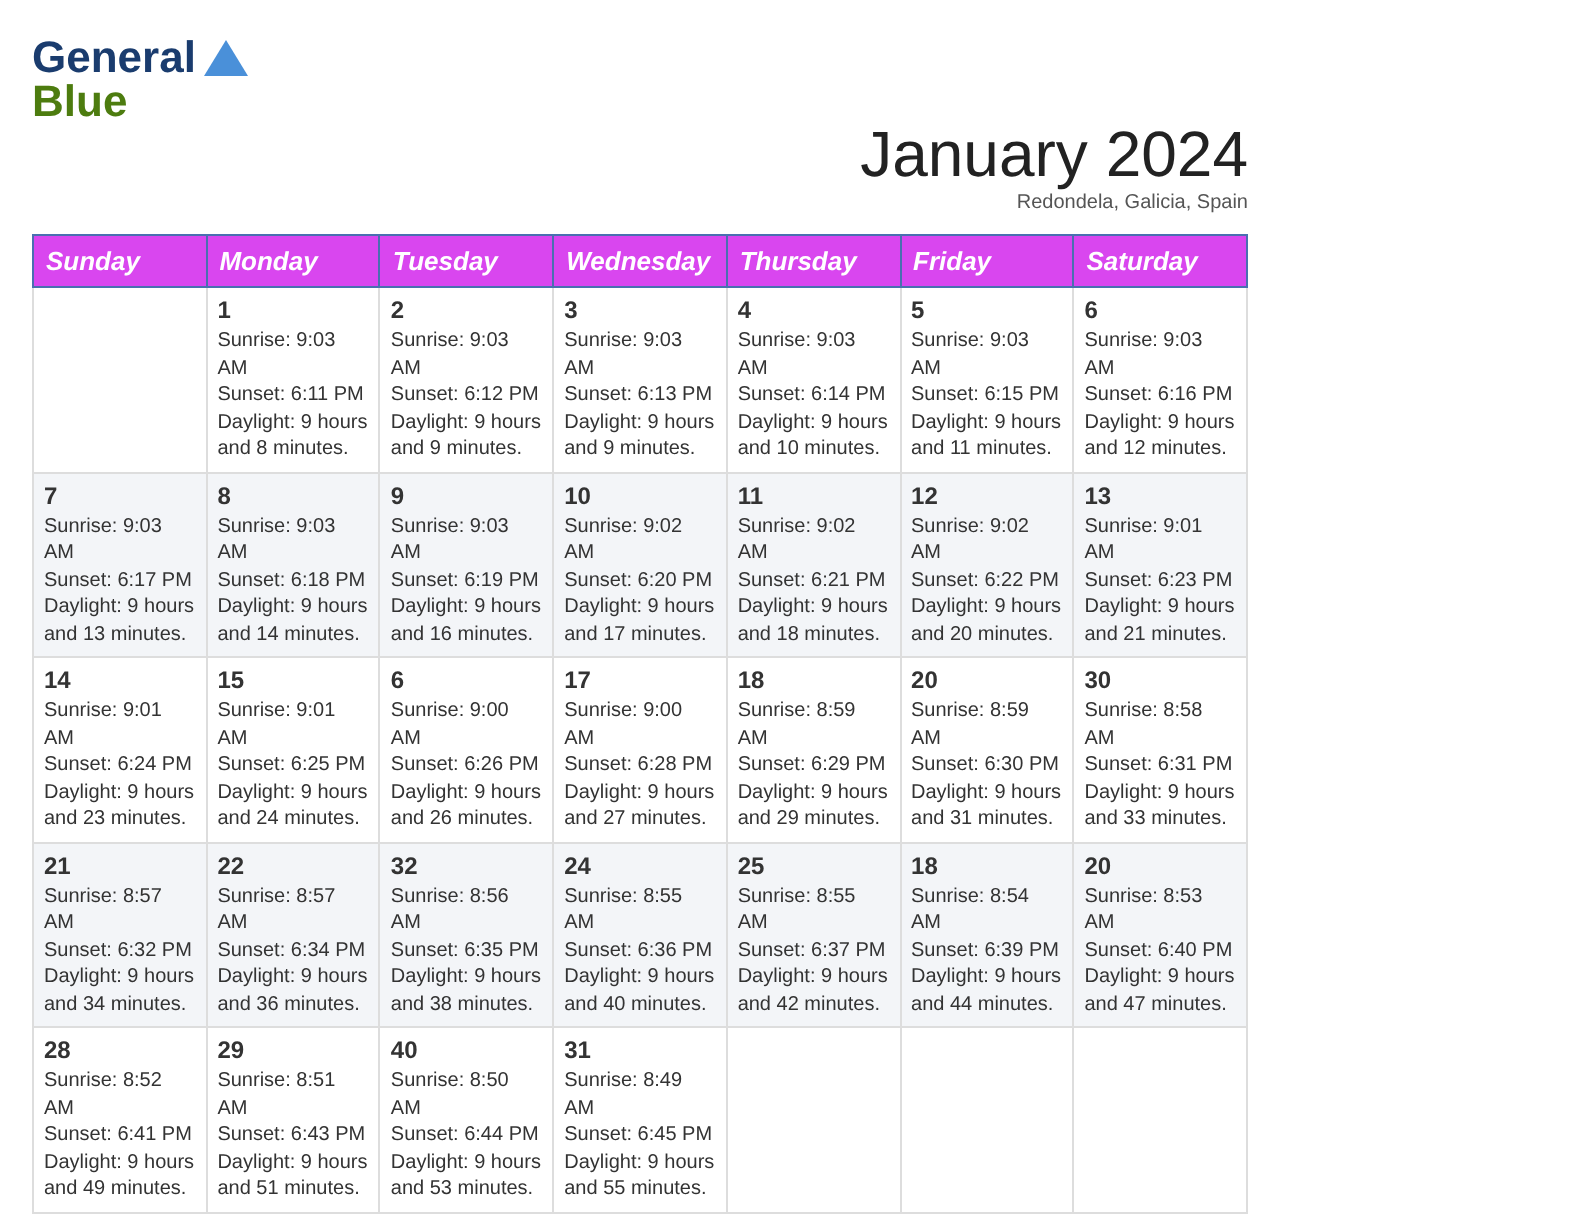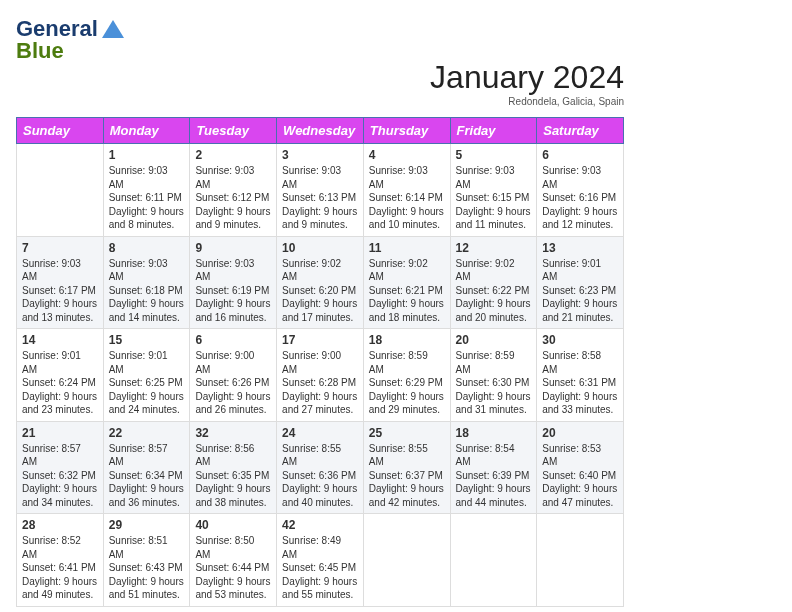--- a/index.html
+++ b/index.html
@@ -243,21 +243,21 @@
           </td>
           <td>
             <span class="day-num">29</span>
             <div class="cell-text">Sunrise: 8:51 AM<br>Sunset: 6:43 PM<br>Daylight: 9 hours and 51 minutes.</div>
           </td>
           <td>
             <span class="day-num">40</span>
             <div class="cell-text">Sunrise: 8:50 AM<br>Sunset: 6:44 PM<br>Daylight: 9 hours and 53 minutes.</div>
           </td>
           <td>
-            <span class="day-num">42</span>
+            <span class="day-num">31</span>
             <div class="cell-text">Sunrise: 8:49 AM<br>Sunset: 6:45 PM<br>Daylight: 9 hours and 55 minutes.</div>
           </td>
           <td class="empty-cell"></td>
           <td class="empty-cell"></td>
           <td class="empty-cell"></td>
         </tr>
       </tbody>
   </table>
 </div>
 

